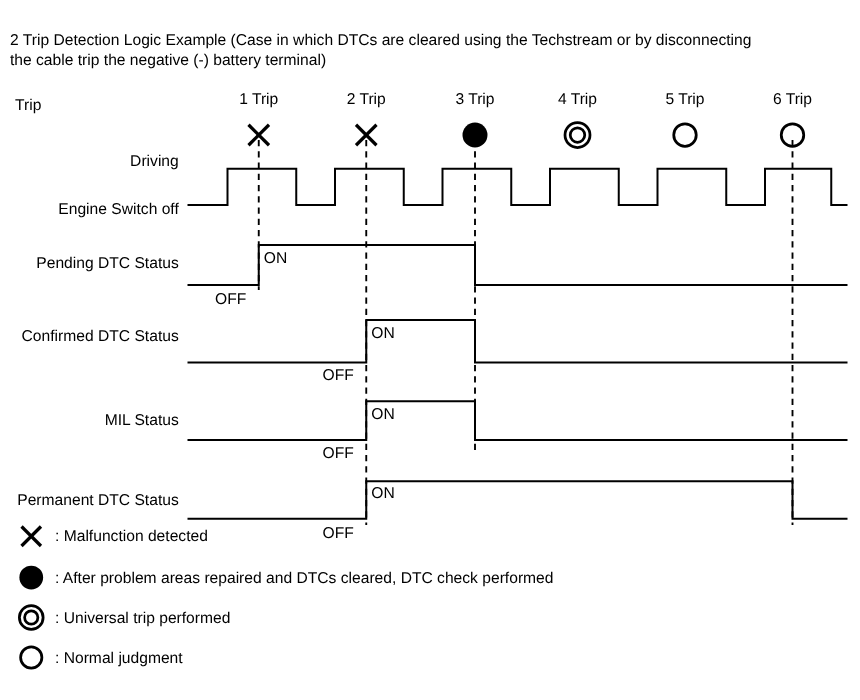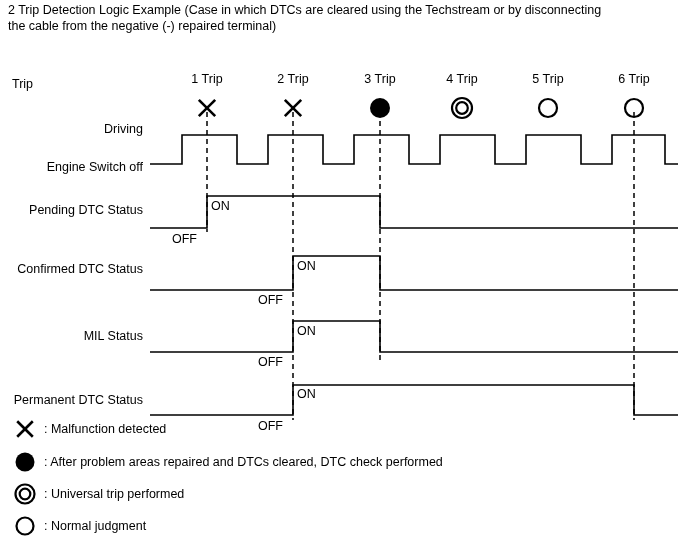--- a/index.html
+++ b/index.html
@@ -17,21 +17,21 @@
   }
   #stage {
     position: absolute;
     left: 0; top: 0;
     width: 688px;
     height: 560px;
   }
   .title-block {
     position: absolute;
     left: 8px;
-    top: 2px;
+    top: 24px;
     width: 620px;
     font-size: 12.5px;
     line-height: 16px;
     color: #000;
   }
   .title-block span { display: block; }
   svg.diagram {
     position: absolute;
     left: 0;
     top: 0;
@@ -76,21 +76,21 @@
     stroke: none;
   }
 </style>
 </head>
 <body>
 
 <div id="stage">
 
   <div class="title-block">
     <span>2 Trip Detection Logic Example (Case in which DTCs are cleared using the Techstream or by disconnecting</span>
-    <span>the cable from the negative (-) repaired terminal)</span>
+    <span>the cable trip the negative (-) battery terminal)</span>
   </div>
 
   <svg class="diagram" viewBox="0 0 688 560">
 
     <g>
       <text class="axis-label" x="12" y="88">Trip</text>
     </g>
 
     <g id="trip-headers">
         <g>

